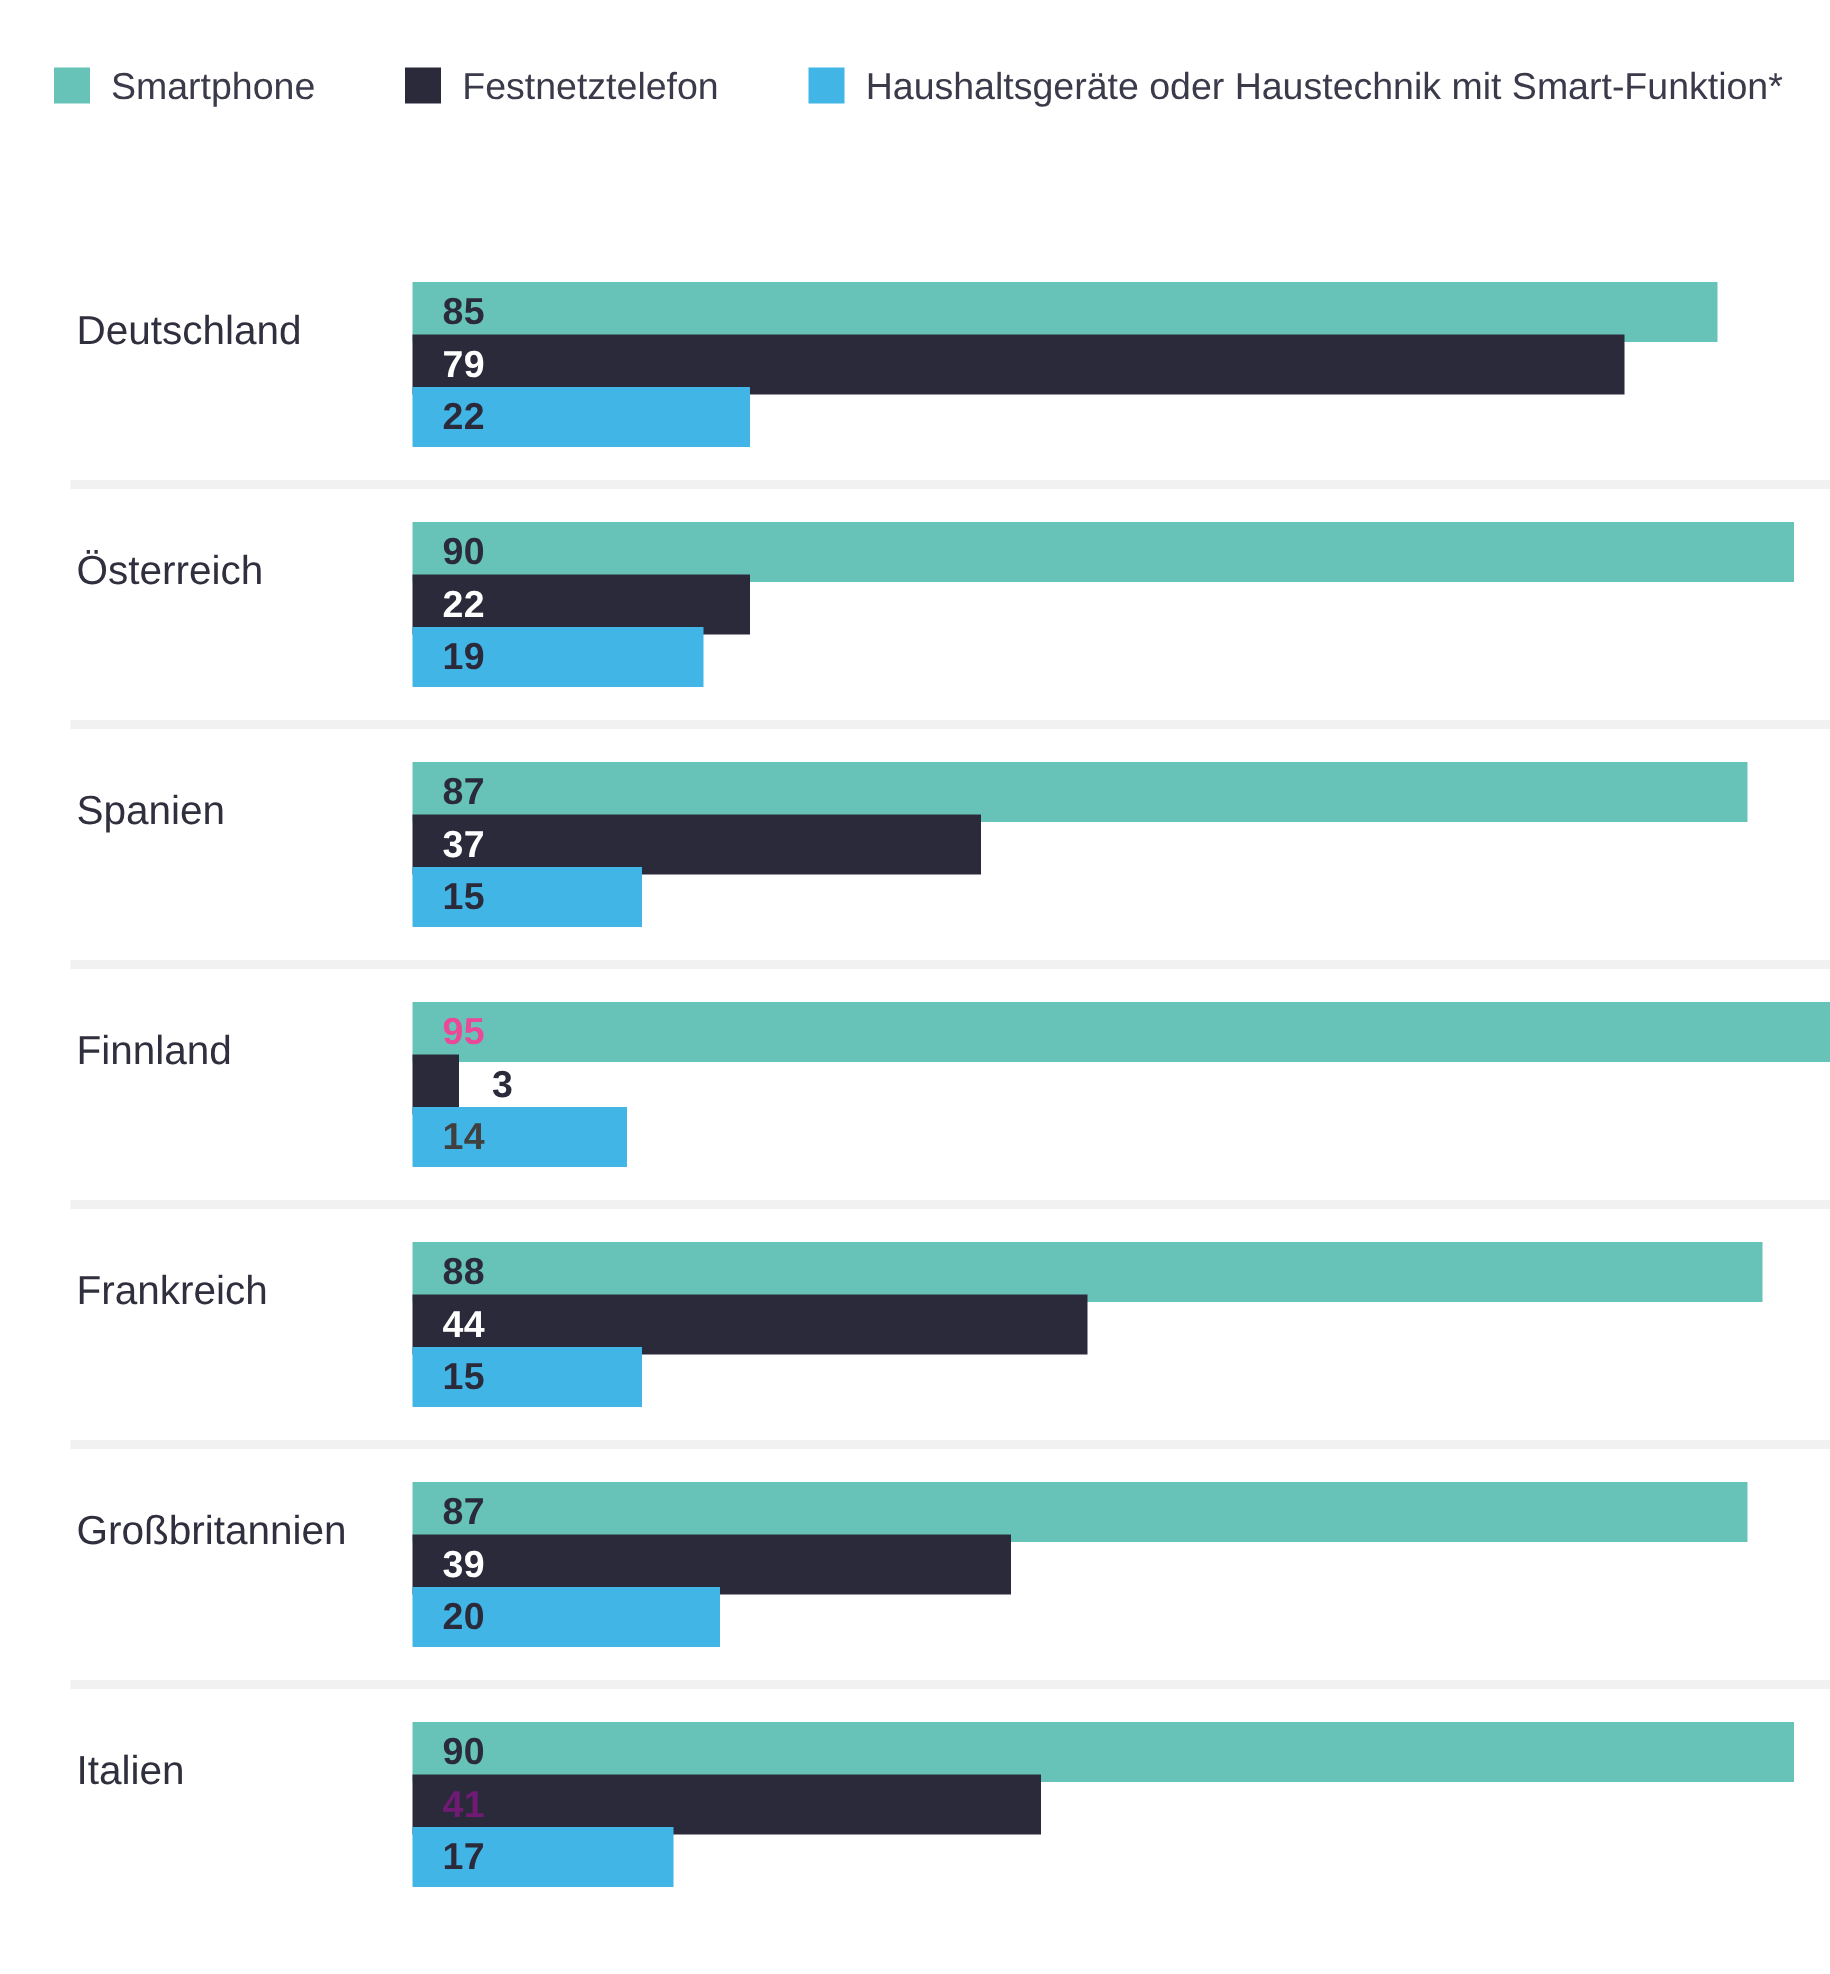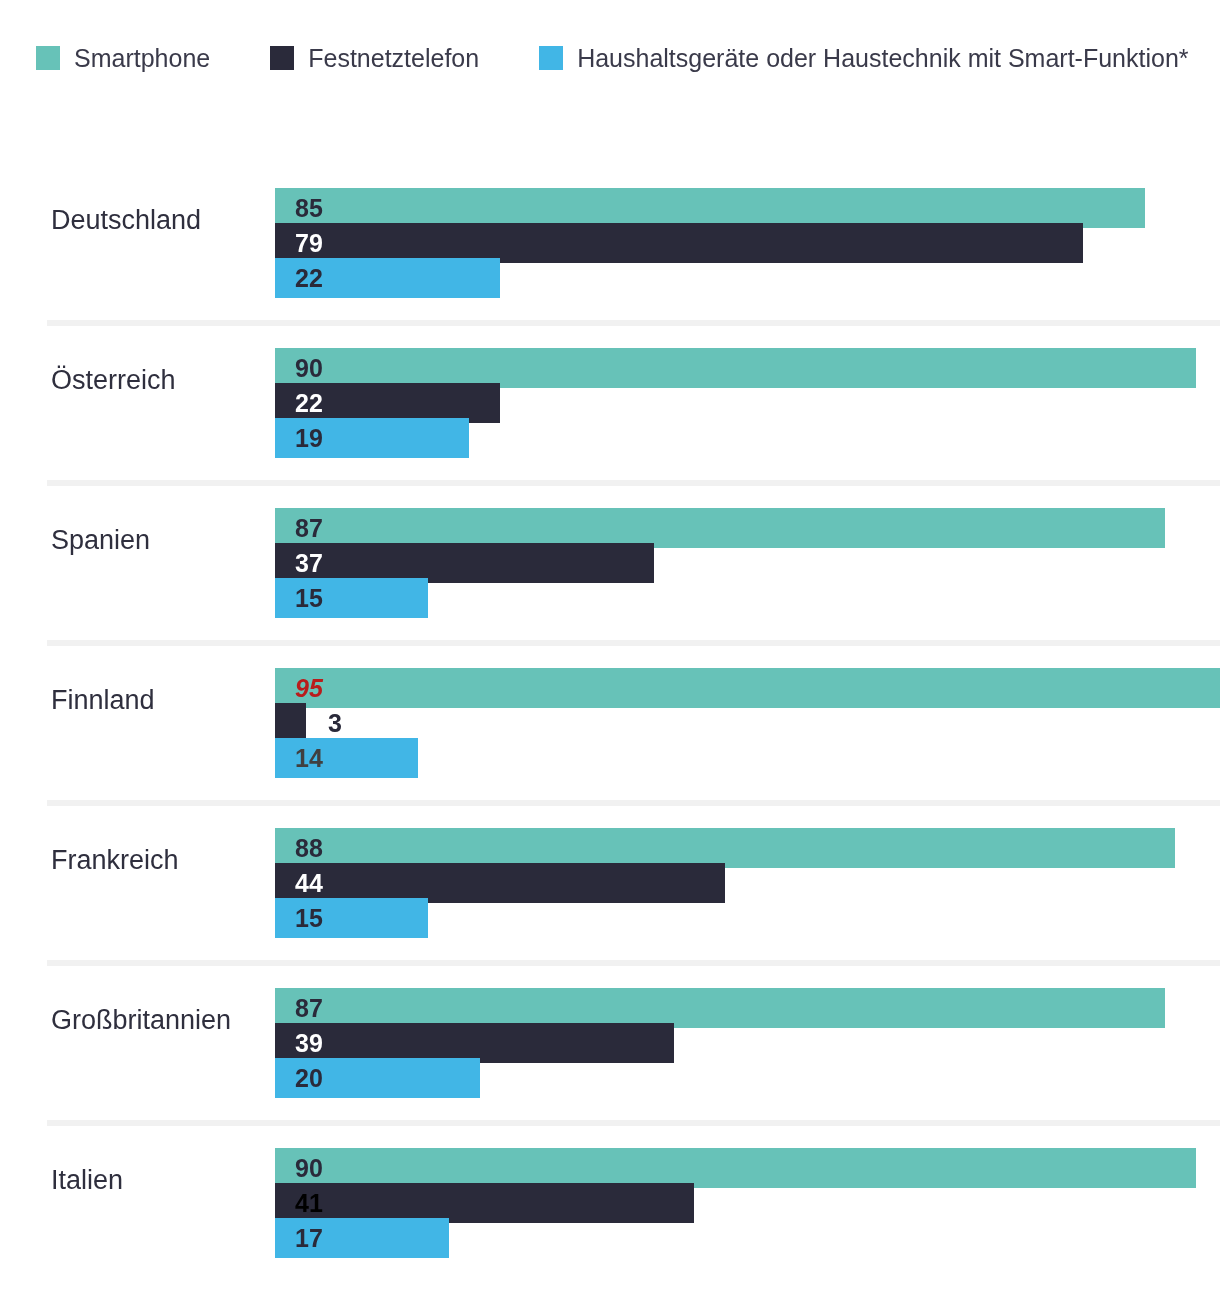--- a/index.html
+++ b/index.html
@@ -171,21 +171,21 @@
           <div class="bar-value inside" style="color: rgb(42, 42, 58);">15</div>
         </div>
       </div>
     </div>
     <div class="group">
       <div class="group-sep"></div>
       <div class="cat-label">Finnland</div>
       <div class="bars">
         <div class="bar-row">
           <div class="bar" style="width: 972px; background: rgb(103, 194, 184);"></div>
-          <div class="bar-value inside" style="color: #b91c1c; font-style: italic;">95</div>
+          <div class="bar-value inside" style="color: #ec4899;">95</div>
         </div>
         <div class="bar-row">
           <div class="bar" style="width: 31px; background: rgb(42, 42, 58);"></div>
           <div class="bar-value outside" style="left: 53px; color: rgb(42, 42, 58);">3</div>
         </div>
         <div class="bar-row">
           <div class="bar" style="width: 143px; background: rgb(65, 182, 230);"></div>
           <div class="bar-value inside" style="color: #404040;">14</div>
         </div>
       </div>
@@ -229,21 +229,21 @@
     <div class="group">
       <div class="group-sep"></div>
       <div class="cat-label">Italien</div>
       <div class="bars">
         <div class="bar-row">
           <div class="bar" style="width: 921px; background: rgb(103, 194, 184);"></div>
           <div class="bar-value inside" style="color: rgb(42, 42, 58);">90</div>
         </div>
         <div class="bar-row">
           <div class="bar" style="width: 419px; background: rgb(42, 42, 58);"></div>
-          <div class="bar-value inside" style="color: #000000;">41</div>
+          <div class="bar-value inside" style="color: #701a75;">41</div>
         </div>
         <div class="bar-row">
           <div class="bar" style="width: 174px; background: rgb(65, 182, 230);"></div>
           <div class="bar-value inside" style="color: rgb(42, 42, 58);">17</div>
         </div>
       </div>
     </div>
   </div>
 
 </body></html>

